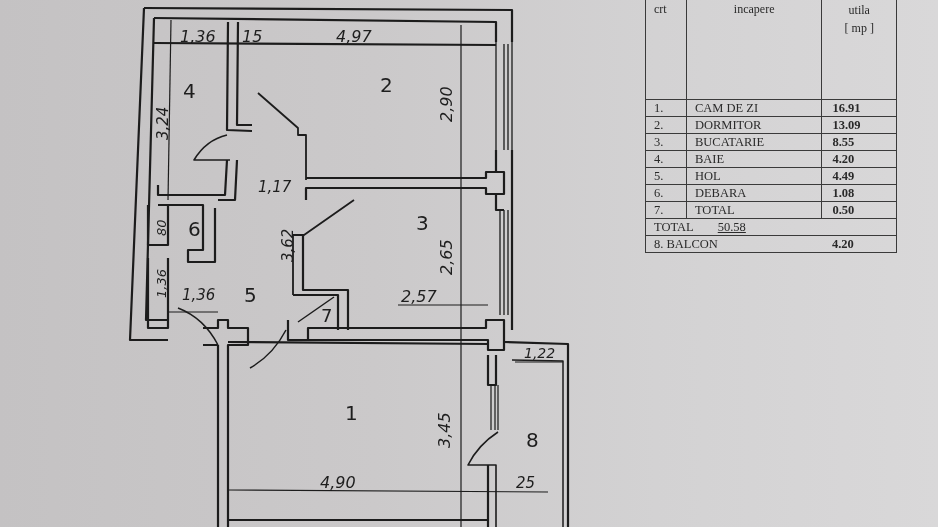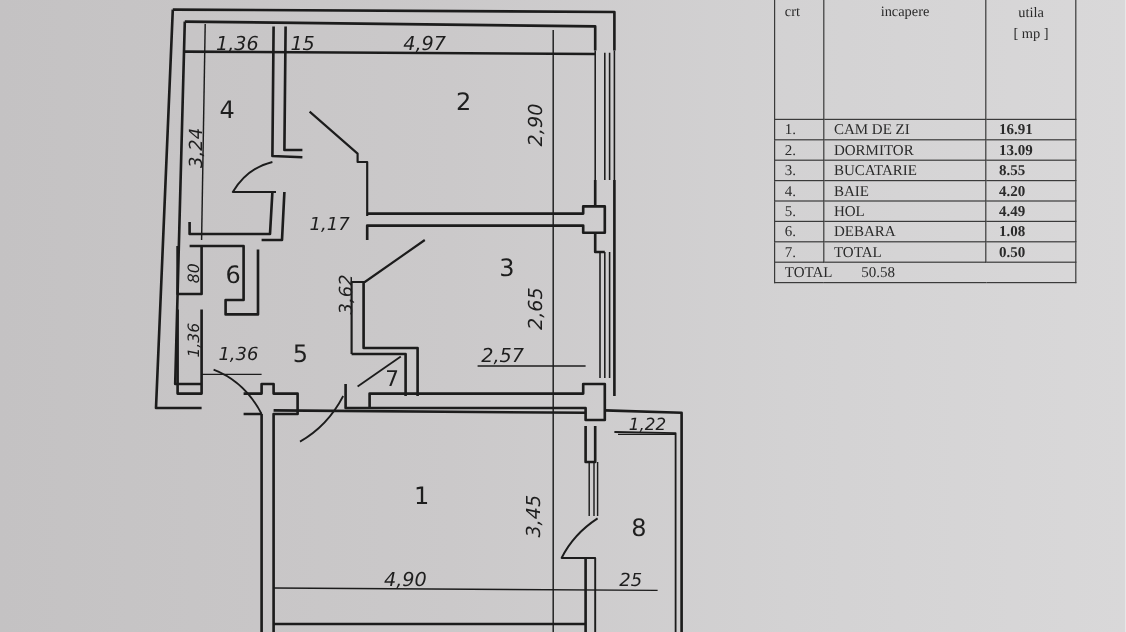--- a/index.html
+++ b/index.html
@@ -23,21 +23,21 @@
   #area-table td, #area-table th {
     border:1.6px solid #3a3a3a; padding:0 0 0 8px; height:16px; line-height:16px;
     font-weight:normal; text-align:left; white-space:nowrap;
   }
   #area-table th { vertical-align:top; height:98px; padding-top:10px; font-size:12px; }
   #area-table th.c-nr { width:30px; padding-left:8px; }
   #area-table th.c-name { width:128px; text-align:center; padding-left:0;}
   #area-table th.c-area { width:70px; text-align:center; padding-left:0; line-height:18px;}
   #area-table td.num { width:30px; }
   #area-table td.val { padding-left:10px;font-weight:bold; }
-  #area-table td.total-label span.v { display:inline-block; margin-left:24px; }
+  #area-table td.total-label span.v { display:inline-block; margin-left:24px;text-decoration:underline; }
   #area-table td.total2 span.v { display:inline-block; margin-left:30px; }
 </style>
 </head>
 <body>
 
 <div id="plan">
 <svg width="640" height="527" viewBox="0 0 640 527">
   <g fill="none" stroke="#1c1c1c" stroke-width="2.2" stroke-linejoin="round">
 
     <path d="M126 8 L494 10 L494 42"></path>
@@ -173,14 +173,18 @@
     <tr>
       <td class="num">7.</td>
       <td>TOTAL</td>
       <td class="val">0.50</td>
     </tr>
     <tr>
       <td colspan="3" class="total-label">
         <span>TOTAL</span><span class="v">50.58</span>
       </td>
     </tr>
+    <tr>
+      <td colspan="2" style="border-right:none;">8. BALCON</td>
+      <td class="val" style="border-left:none;">4.20</td>
+    </tr>
   </tbody>
 </table>
 
 </body></html>

